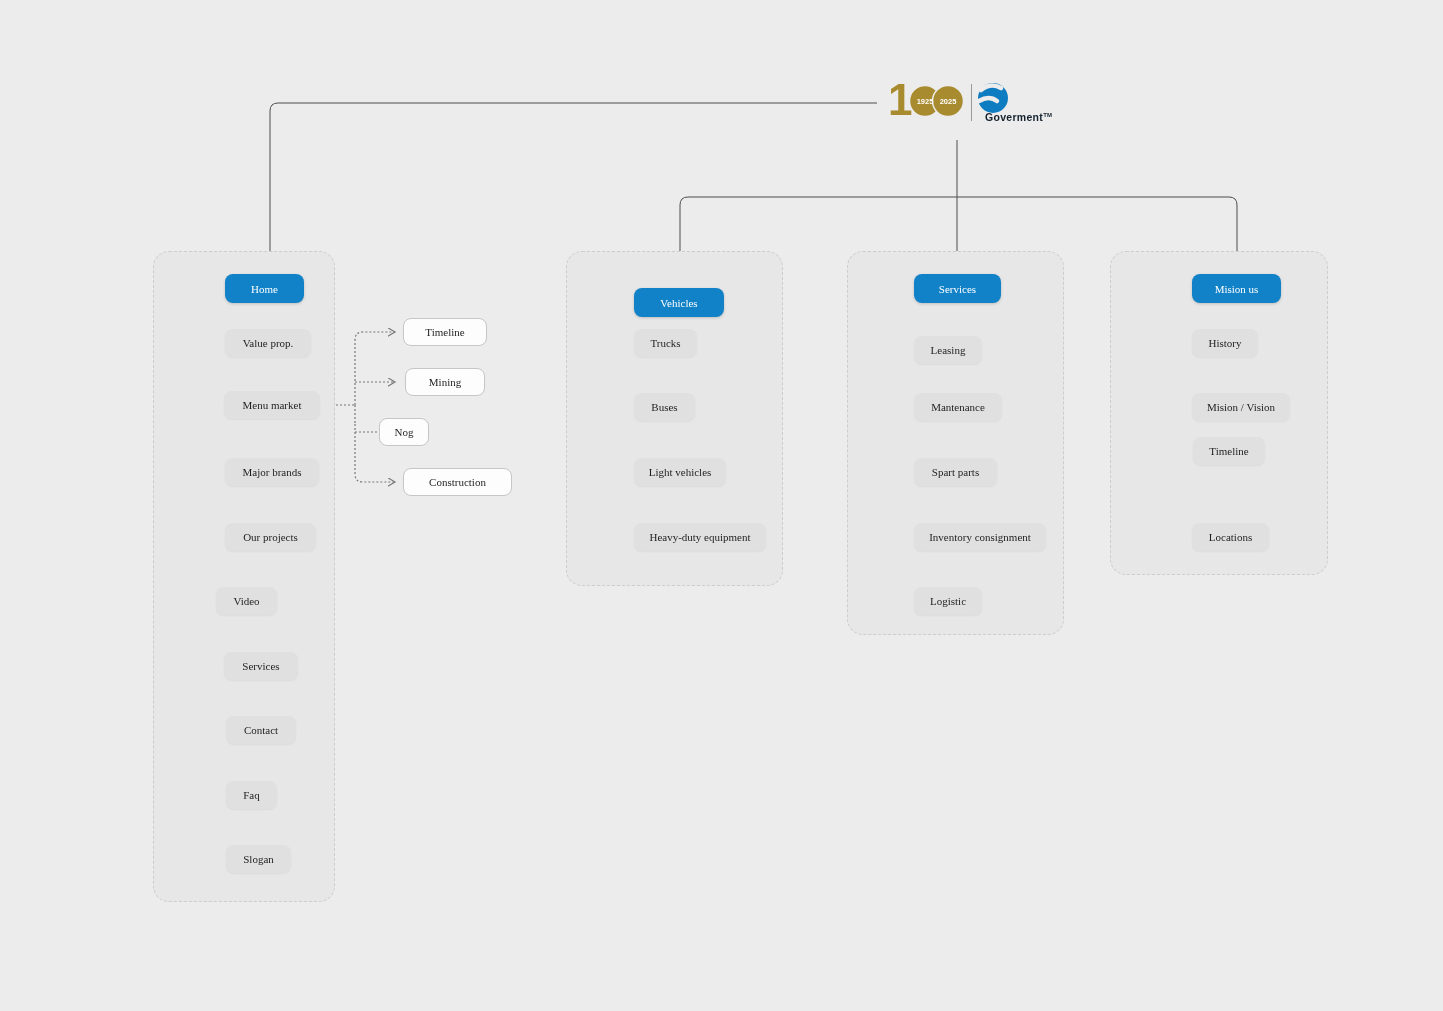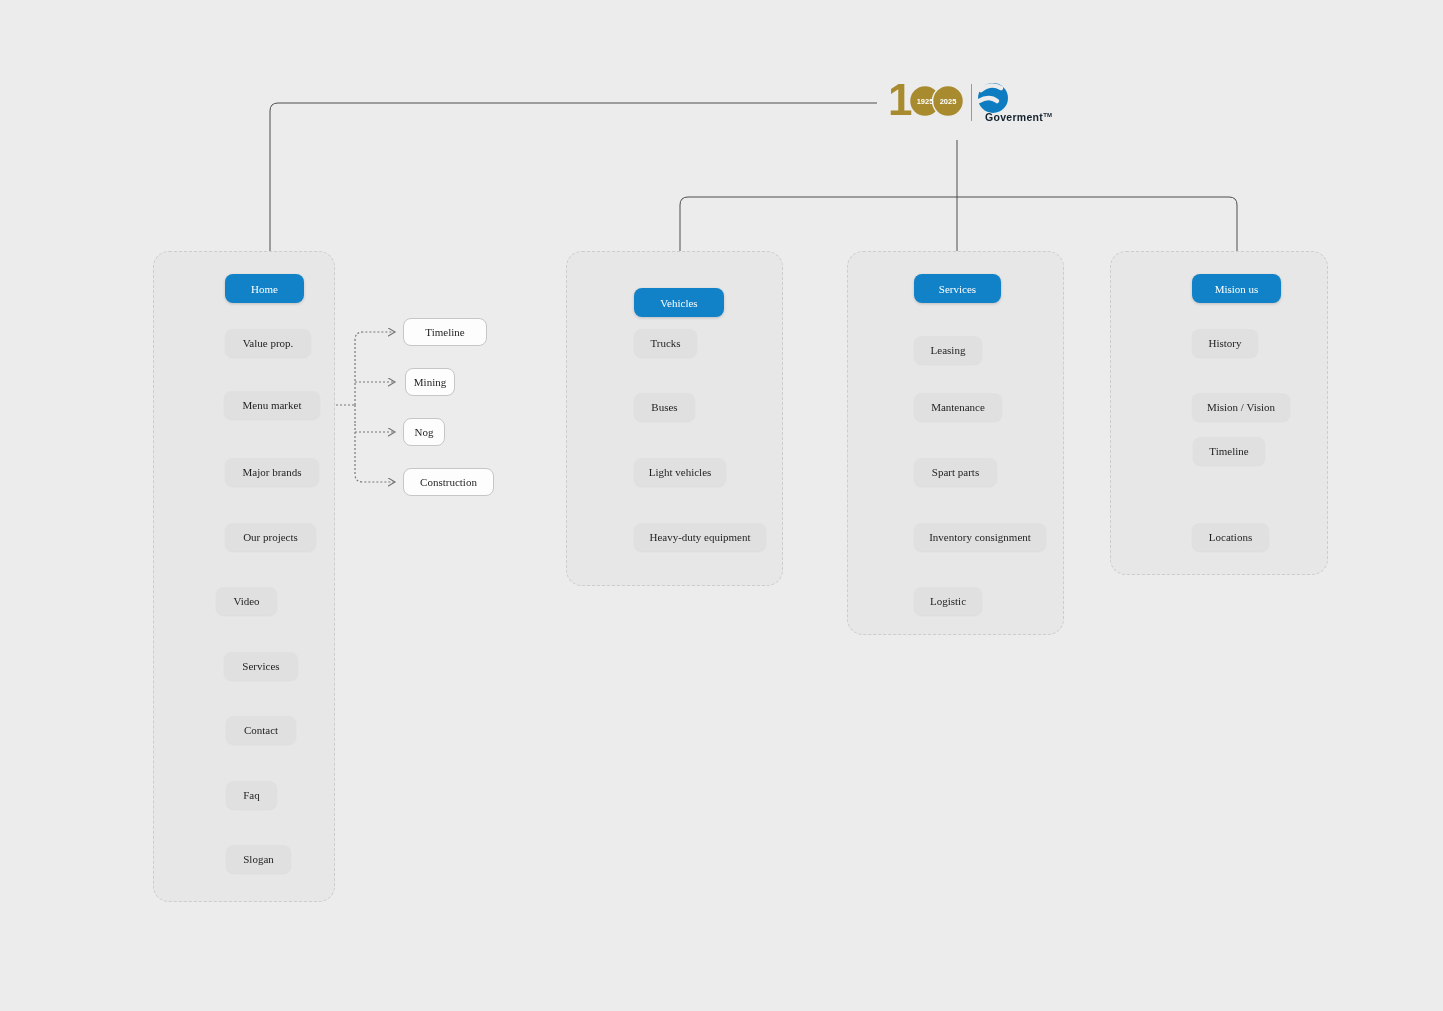--- a/index.html
+++ b/index.html
@@ -142,23 +142,23 @@
   <div class="node" style="left:224px;top:391px;width:96px">Menu market</div>
   <div class="node" style="left:225px;top:458px;width:94px">Major brands</div>
   <div class="node" style="left:225px;top:523px;width:91px">Our projects</div>
   <div class="node" style="left:216px;top:587px;width:61px">Video</div>
   <div class="node" style="left:224px;top:652px;width:74px">Services</div>
   <div class="node" style="left:226px;top:716px;width:70px">Contact</div>
   <div class="node" style="left:226px;top:781px;width:51px">Faq</div>
   <div class="node" style="left:226px;top:845px;width:65px">Slogan</div>
 
   <div class="node link" style="left:403px;top:318px;width:84px">Timeline</div>
-  <div class="node link" style="left:405px;top:368px;width:50px">Mining</div>
-  <div class="node link" style="left:403px;top:418px;width:42px">Nog</div>
-  <div class="node link" style="left:403px;top:468px;width:91px">Construction</div>
+  <div class="node link" style="left:405px;top:368px;width:80px">Mining</div>
+  <div class="node link" style="left:379px;top:418px;width:50px">Nog</div>
+  <div class="node link" style="left:403px;top:468px;width:109px">Construction</div>
 
   <div class="node title" style="left:634px;top:288px;width:90px">Vehicles</div>
   <div class="node" style="left:634px;top:329px;width:63px">Trucks</div>
   <div class="node" style="left:634px;top:393px;width:61px">Buses</div>
   <div class="node" style="left:634px;top:458px;width:92px">Light vehicles</div>
   <div class="node" style="left:634px;top:523px;width:132px">Heavy-duty equipment</div>
 
   <div class="node title" style="left:914px;top:274px;width:87px">Services</div>
   <div class="node" style="left:914px;top:336px;width:68px">Leasing</div>
   <div class="node" style="left:914px;top:393px;width:88px">Mantenance</div>

